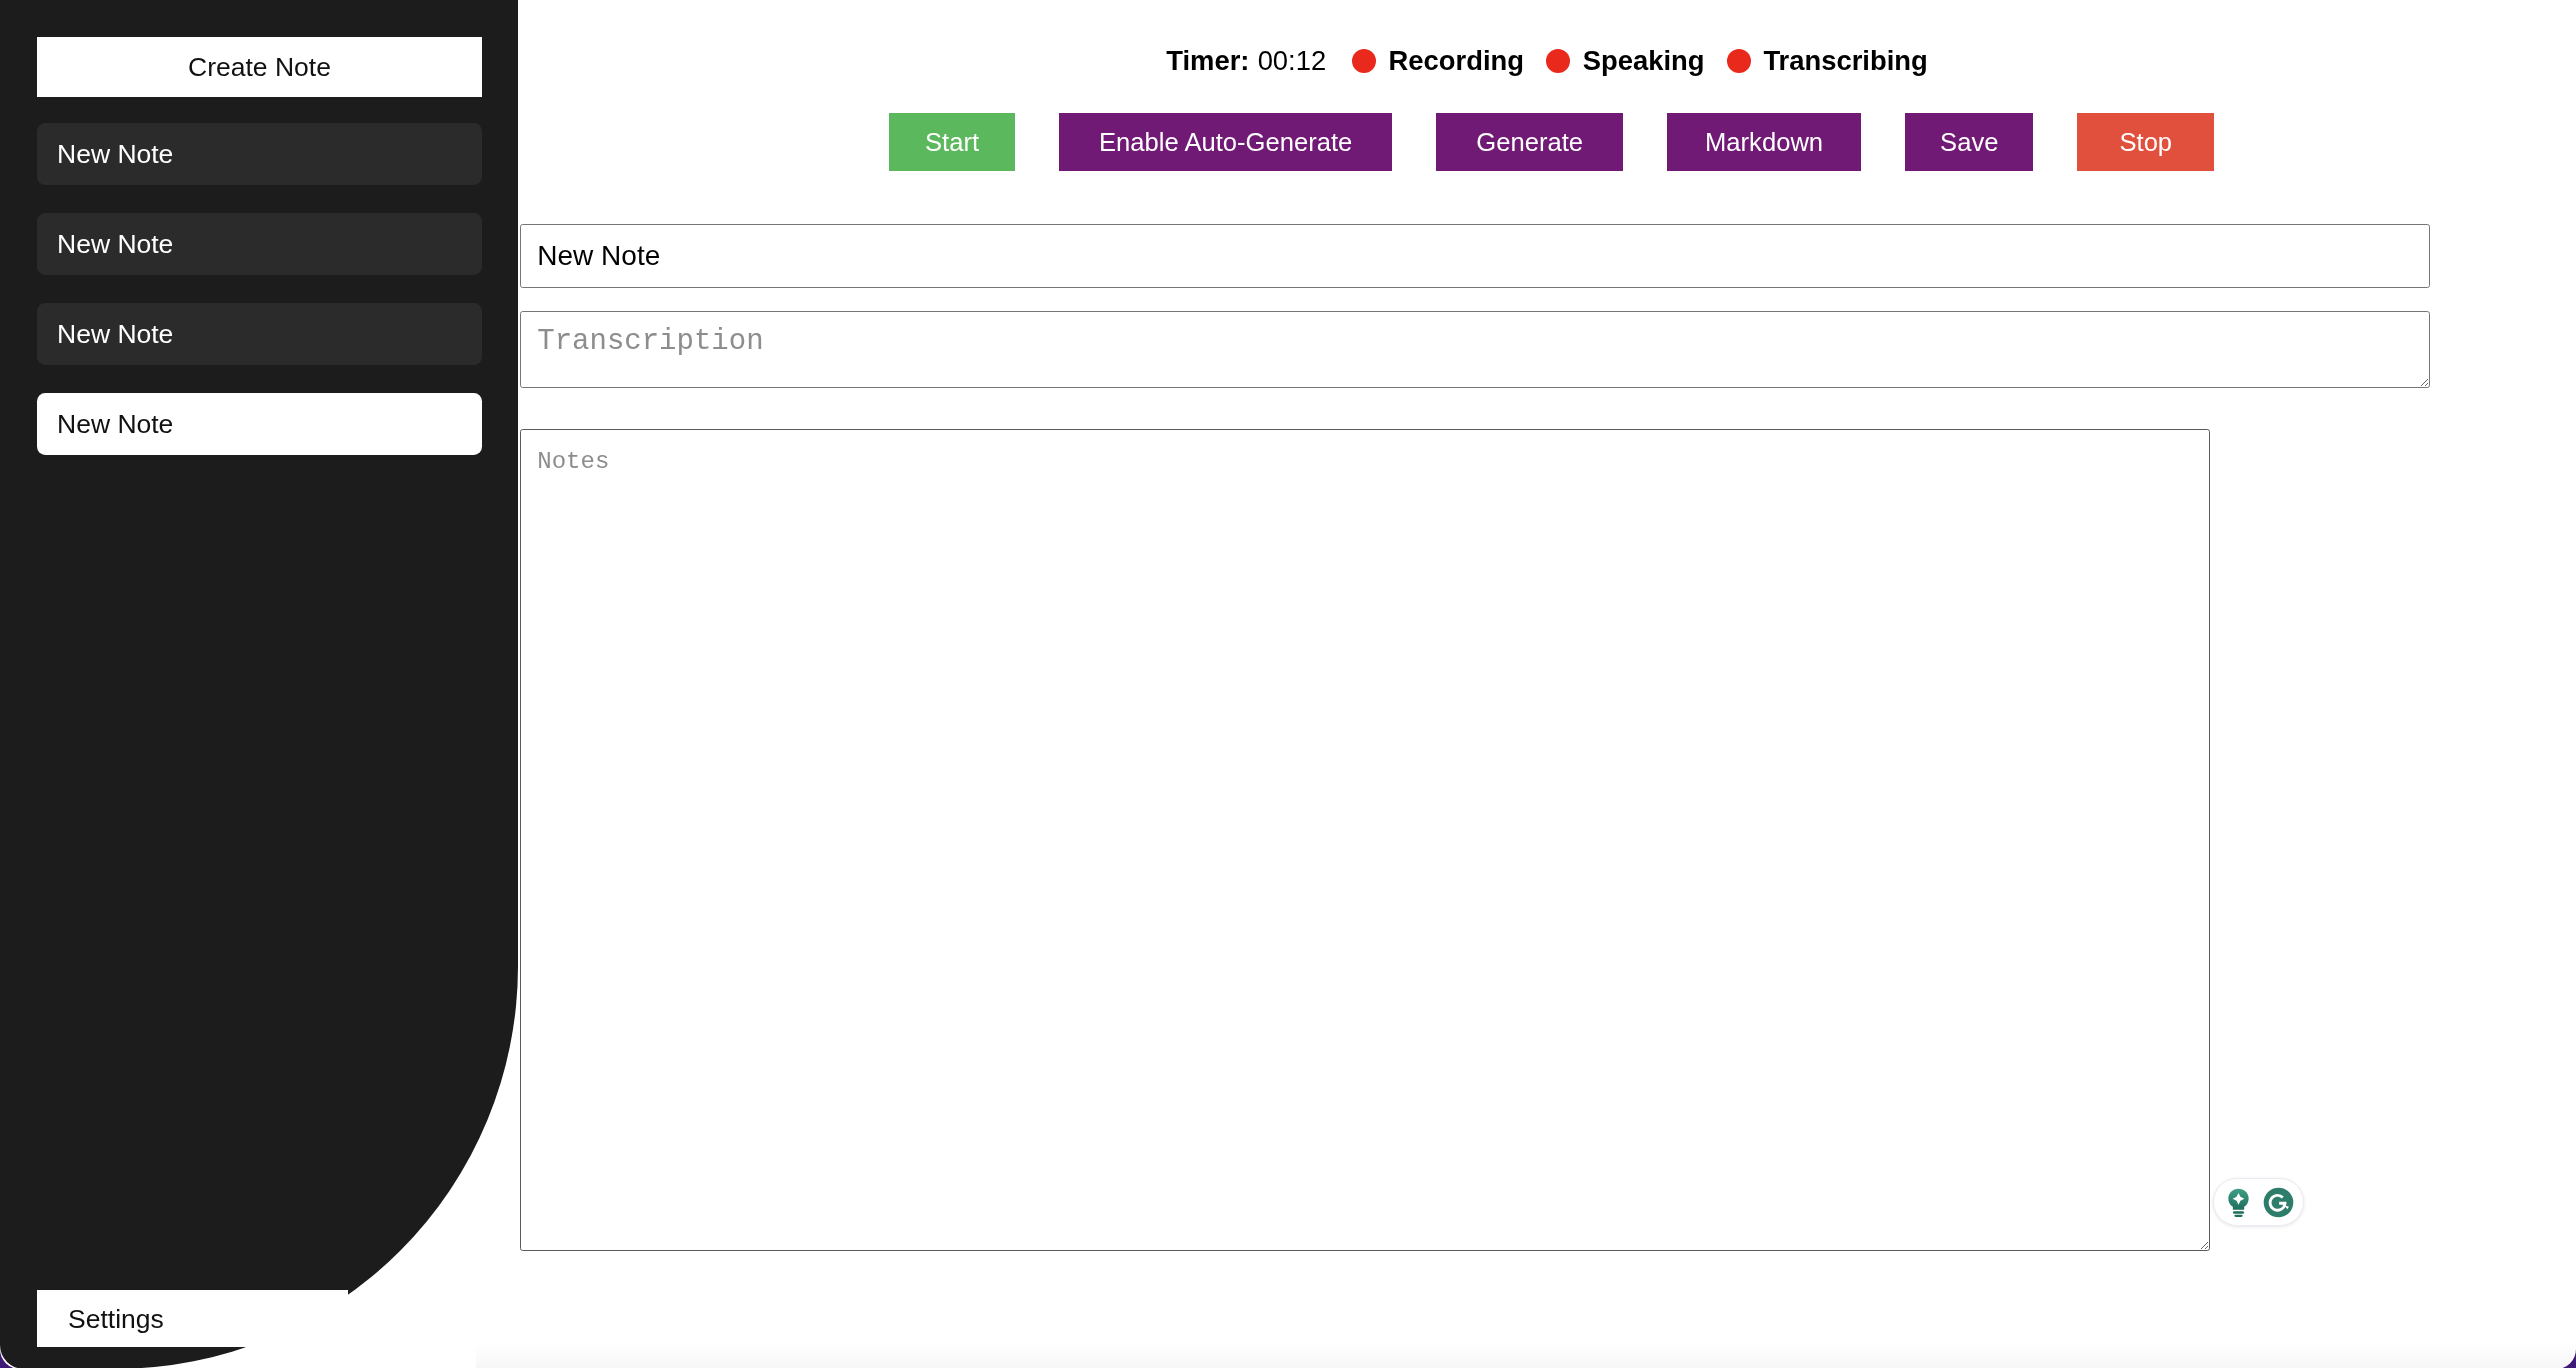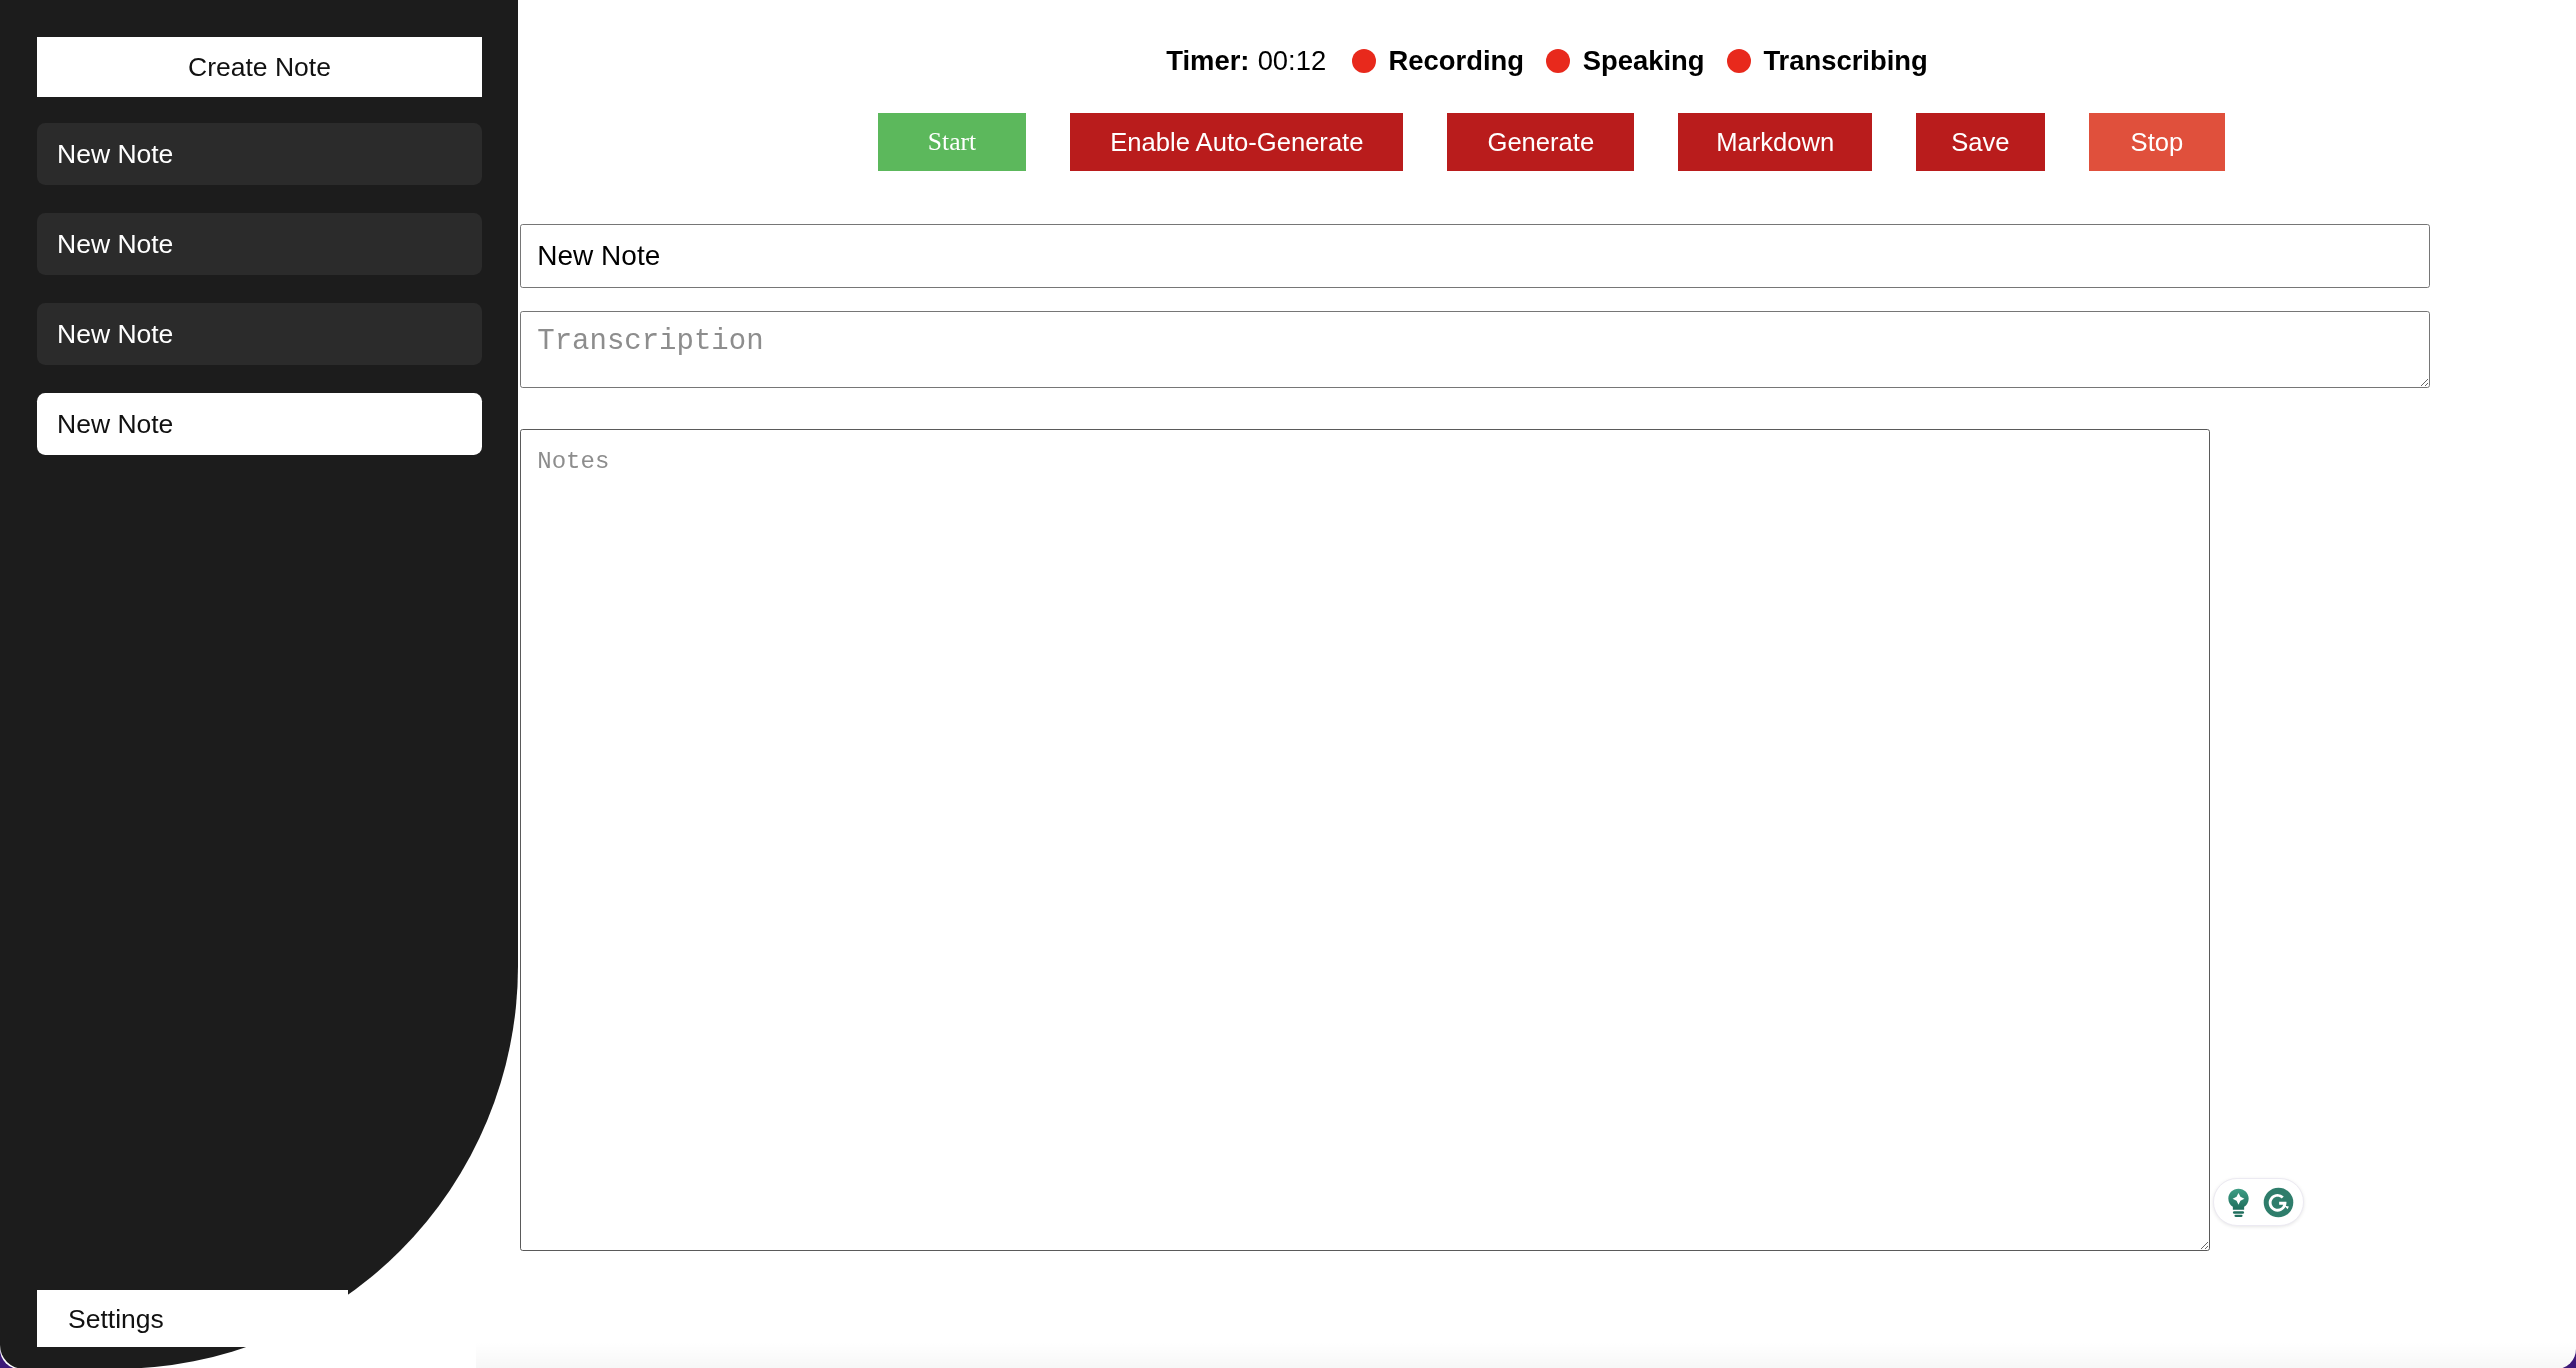--- a/index.html
+++ b/index.html
@@ -157,28 +157,28 @@
     align-items: center;
     justify-content: center;
     gap: 44px;
     padding-left: 9.1px;
   }
 
   .act-btn {
     height: 58px;
     border: none;
     color: #ffffff;
-    background: #b91c1c;
+    background: #701a75;
     font-size: 25.6px;
     font-family: "Liberation Sans", sans-serif;
     padding: 0 27.4px;
     cursor: pointer;
     white-space: nowrap;
   }
-  .act-btn.start { background: #5cb85c; padding: 0 50px; font-family: Liberation Serif, serif; }
+  .act-btn.start { background: #5cb85c; padding: 0 36px; }
   .act-btn.stop  { background: #e0503c; padding: 0 42px; }
   .act-btn.save  { padding: 0 35px; }
   .act-btn.generate { padding: 0 40px; }
   .act-btn.markdown { padding: 0 38px; }
   .act-btn.auto { padding: 0 40px; }
 
   
   #title-input {
     position: absolute;
     left: 1.8px;

